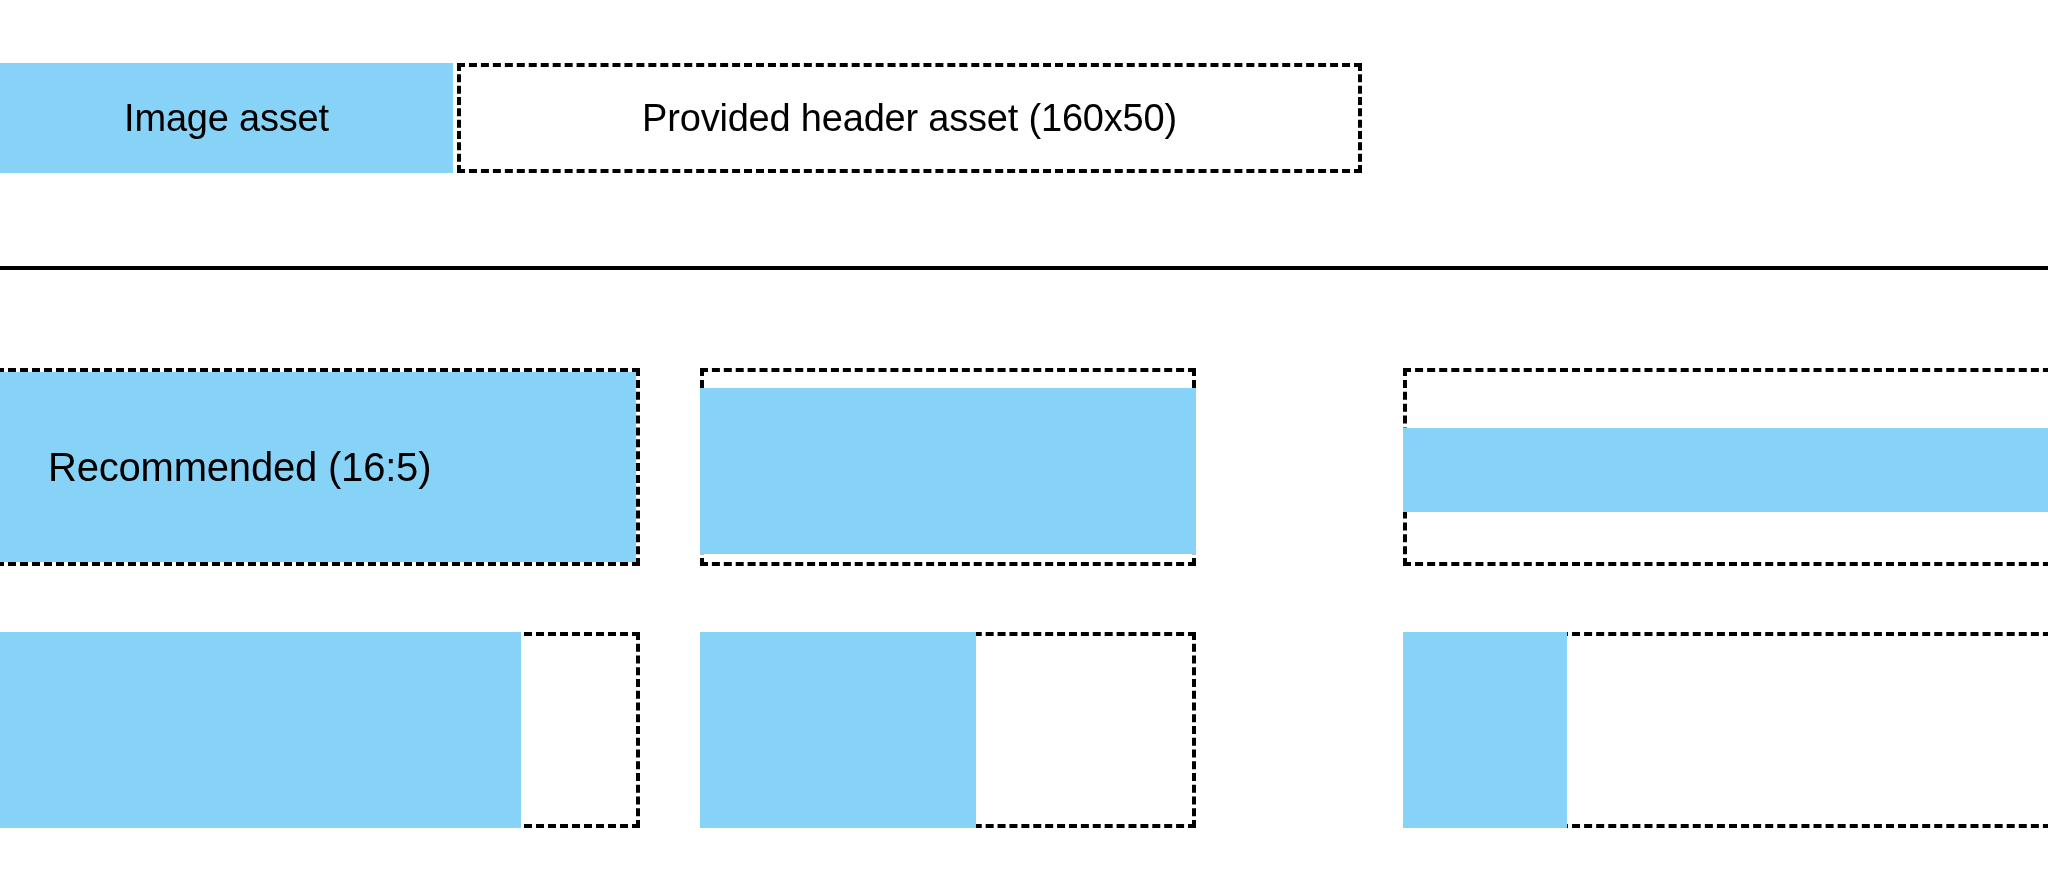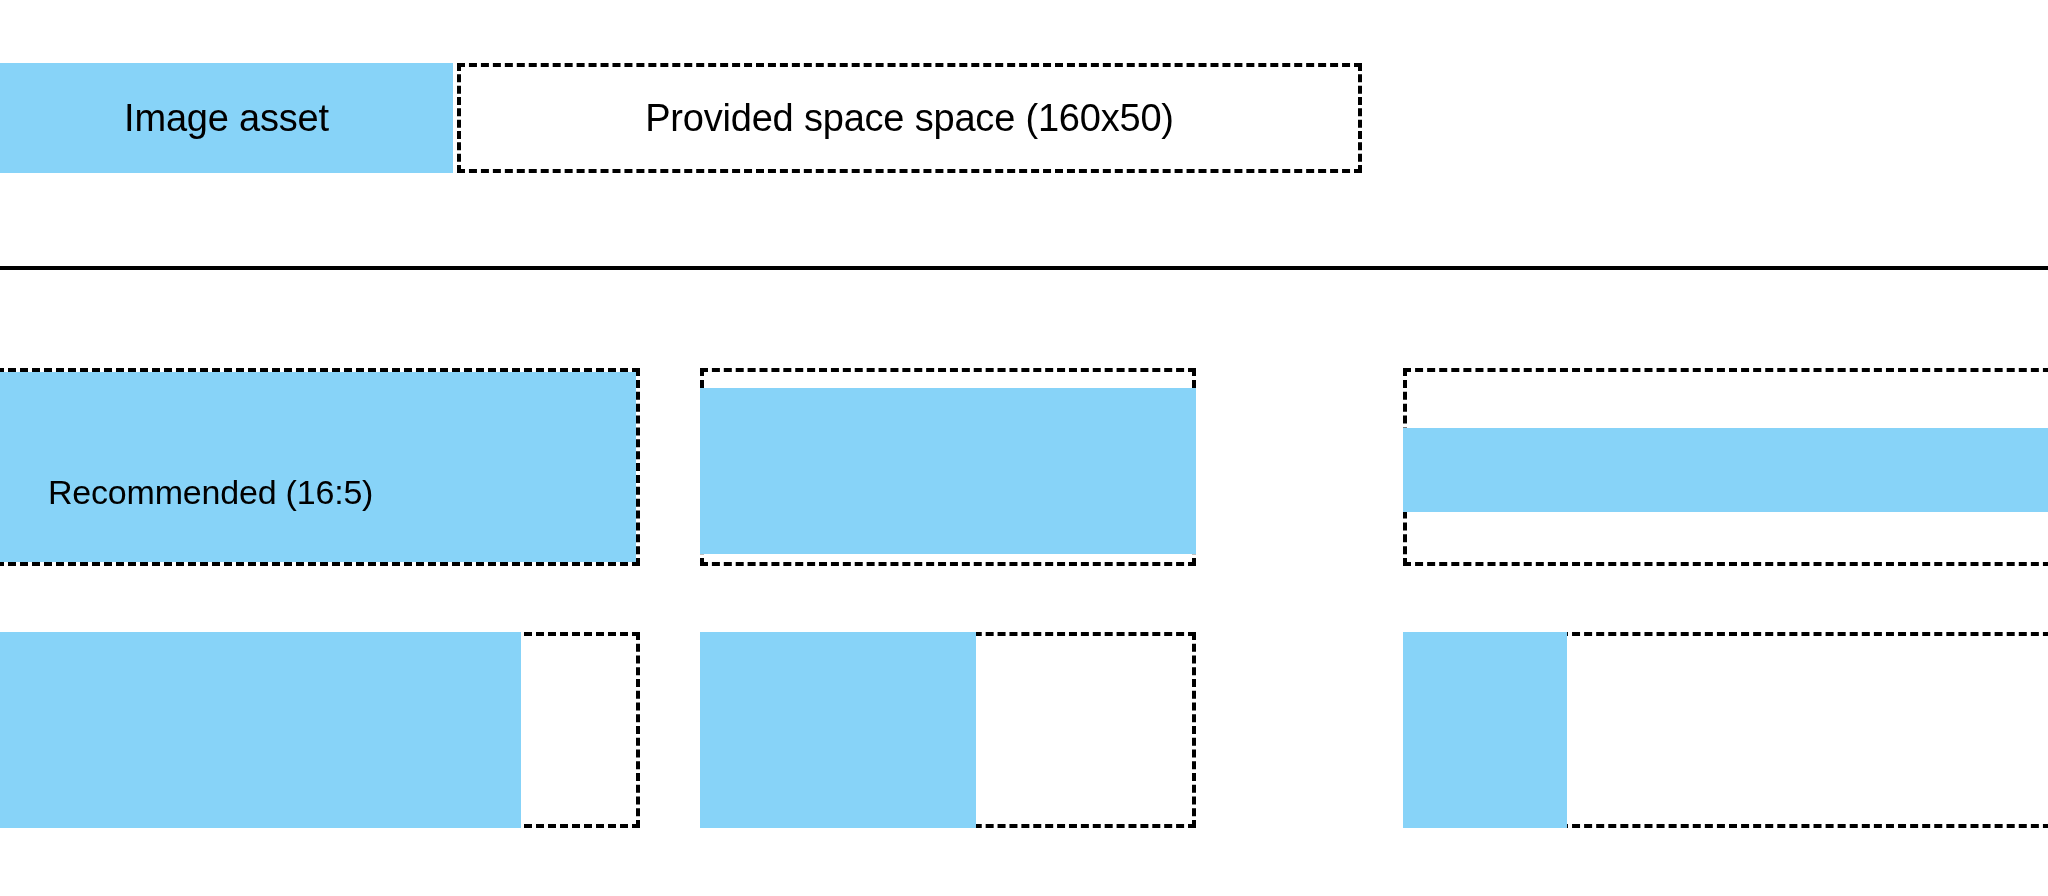--- a/index.html
+++ b/index.html
@@ -74,40 +74,39 @@
     box-sizing: border-box;
   }
 
   .fill {
     position: absolute;
     background: #87d3f8;
   }
 
   .cell-label {
     position: absolute;
-    font-size: 34px;
+    font-size: 40px;
     line-height: 1;
     letter-spacing: -0.2px;
     color: #000000;
     white-space: nowrap;
     z-index: 3;
-    margin-top: 25px;
   }
 </style>
 </head>
 <body style="background-color: rgb(255, 255, 255);">
 
 <div class="stage">
 
   <div class="abs swatch-solid" style="left: 0px; top: 63px; width: 453px; height: 110px; background-color: rgb(135, 211, 248);">
     <span class="swatch-label">Image asset</span>
   </div>
 
   <div class="abs dashed-frame" style="left: 457px; top: 63px; width: 905px; height: 110px; border-color: rgb(0, 0, 0);">
-    <span class="frame-label">Provided space space (160x50)</span>
+    <span class="frame-label">Provided header asset (160x50)</span>
   </div>
 
   <div class="abs divider" style="top: 266px; background-color: rgb(0, 0, 0);"></div>
 
   <div class="ratio-cell" style="left: -4px; top: 368px; width: 644px; height: 198px; border-color: rgb(0, 0, 0);">
     <div class="fill" style="inset: 0px; background-color: rgb(135, 211, 248);"></div>
     <span class="cell-label" style="left:48px; top:50%; transform:translateY(-50%);">Recommended (16:5)</span>
   </div>
 
   <div class="ratio-cell" style="left: 700px; top: 368px; width: 496px; height: 198px; border-color: rgb(0, 0, 0);">

